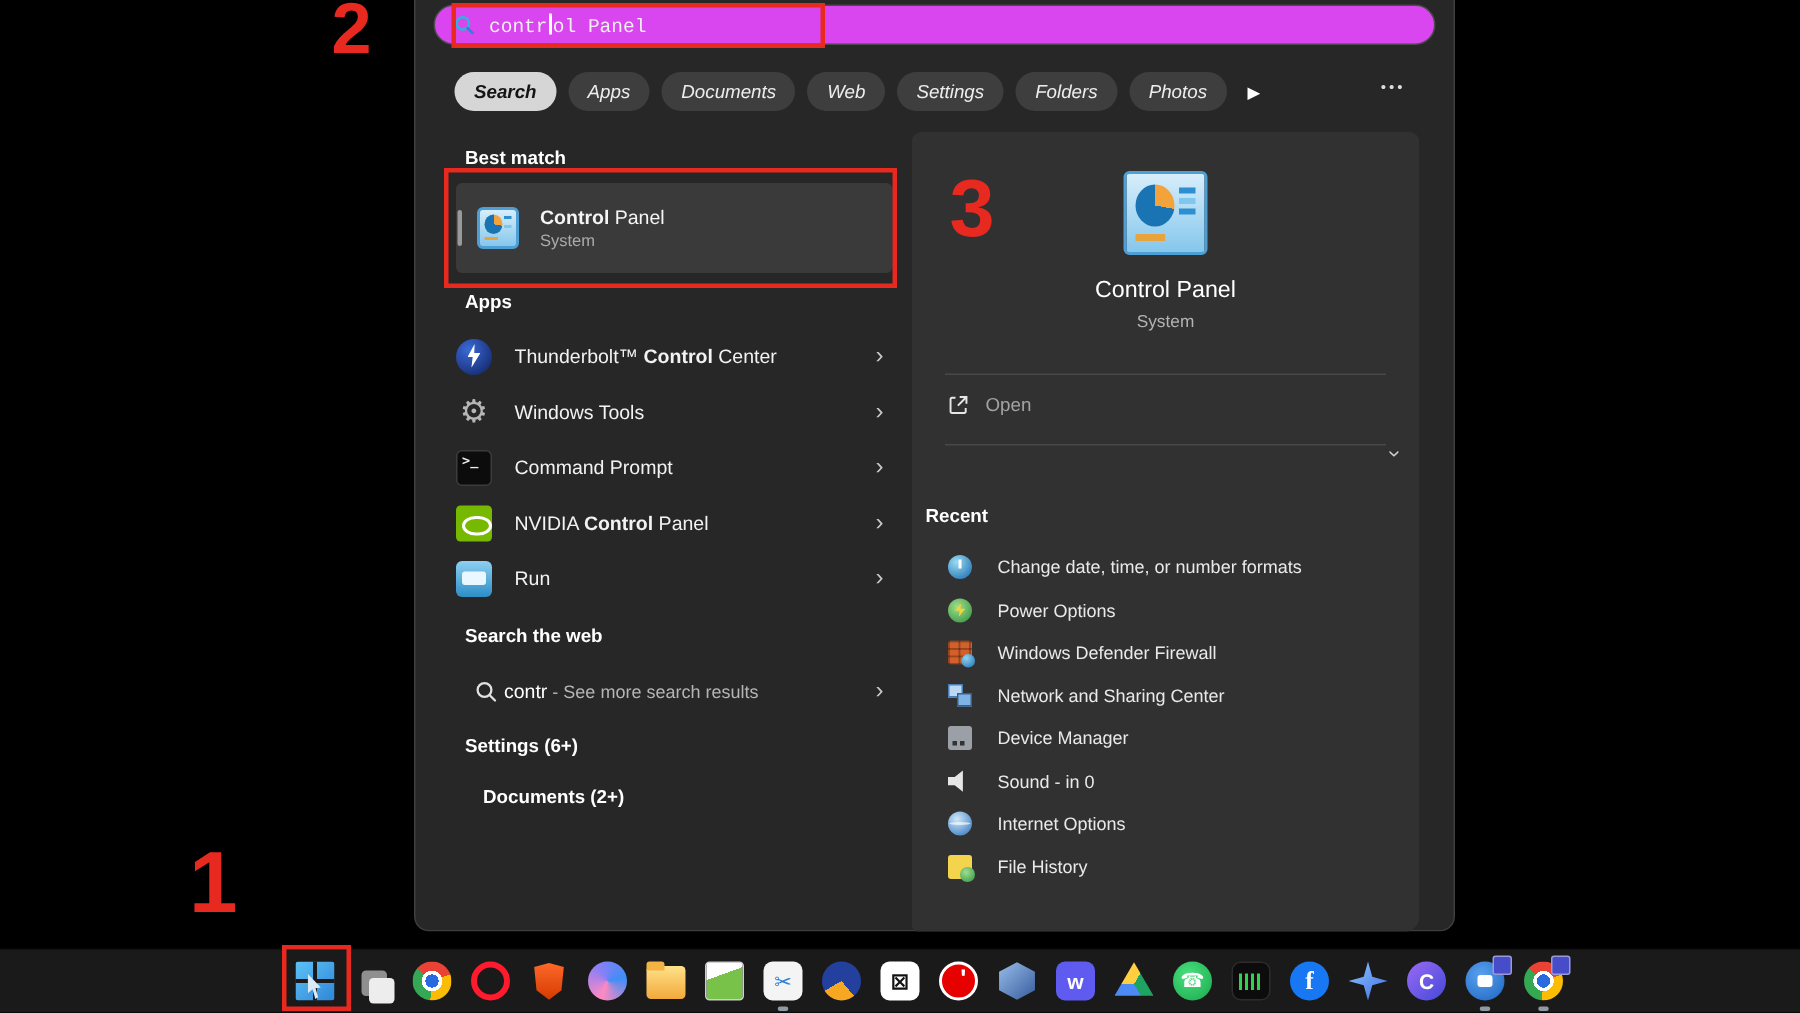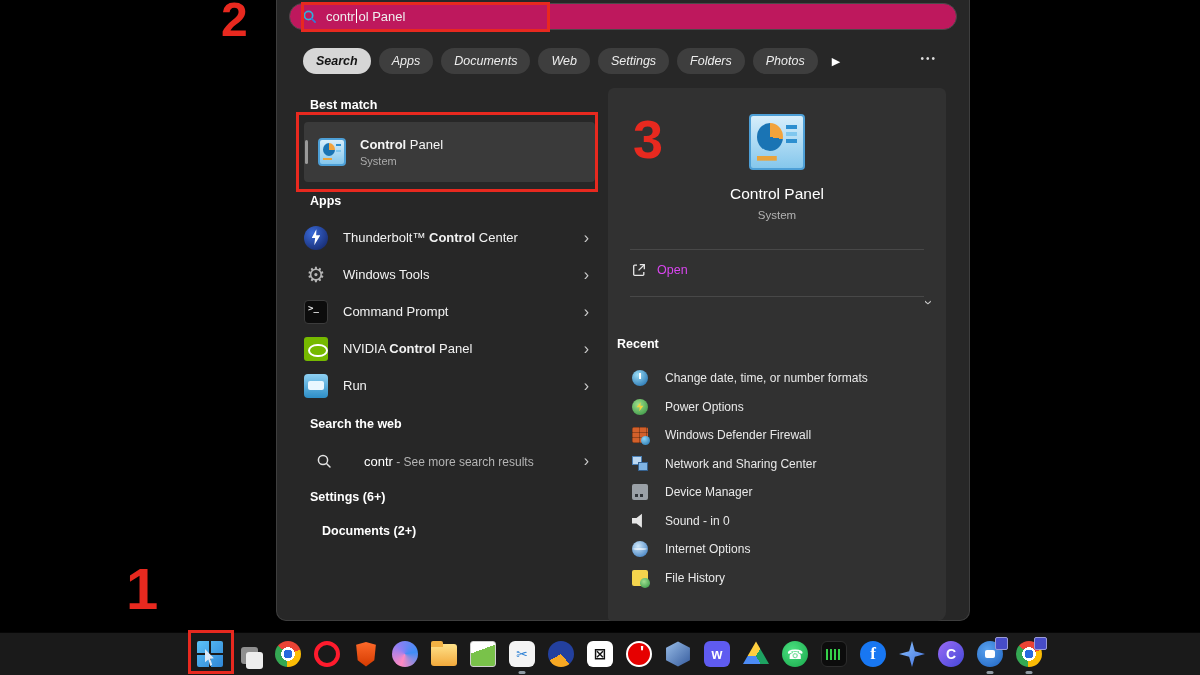--- a/index.html
+++ b/index.html
@@ -2,23 +2,23 @@
 <html style="--red: #e8291f; --panel: #272727; --panel-right: #313131; --row: #3a3a3a; --pill-active: #d6d6d6; --taskbar: #1a1a1a;"><head>
 <meta charset="utf-8">
 <style>
   html,body{margin:0;padding:0;background:#000;}
   .stage{position:relative;width:1200px;height:675px;background:#000;overflow:hidden;
          font-family:"Liberation Sans","DejaVu Sans",sans-serif;color:#ececec;}
 
   
   .flyout{position:absolute;left:276px;top:0;width:694px;height:621px;background:var(--panel,#272727);
           border:1px solid #3e3e3e;border-top:none;border-radius:0 0 10px 10px;box-sizing:border-box;}
-  .searchbox{position:absolute;left:12px;top:3px;width:668px;height:27px;background:#be185d;
+  .searchbox{position:absolute;left:12px;top:3px;width:668px;height:27px;background:#d946ef;
              border:1px solid #4a4a4a;border-radius:14px;display:flex;align-items:center;
-             padding:0 12px;gap:9px;box-sizing:border-box;font-size:13px;color:#efefef;}
+             padding:0 12px;gap:9px;box-sizing:border-box;font-size:13px;color:#efefef;font-family:Liberation Mono, monospace;}
   .caret{display:inline-block;width:1.5px;height:14px;background:#fff;vertical-align:-2px;margin:0 1px;}
   .pills{position:absolute;left:26px;top:48px;display:flex;gap:8px;align-items:center;}
   .pill{height:26px;padding:0 13px;border-radius:13px;background:#3e3e3e;color:#ededed;
         font-size:12.5px;display:flex;align-items:center;white-space:nowrap;font-style:italic;}
   .pill.active{background:var(--pill-active,#d6d6d6);color:#141414;font-weight:700;}
   .pill-arrow{color:#fff;font-size:11px;margin-left:6px;}
   .dots{position:absolute;right:32px;top:53px;color:#dcdcdc;font-size:10px;letter-spacing:2px;}
 
   
   .h1{position:absolute;font-size:12.5px;font-weight:700;color:#fff;}
@@ -27,32 +27,32 @@
   .bm-pipe{position:absolute;left:1px;top:50%;transform:translateY(-50%);width:3px;height:24px;
            background:#9a9a9a;border-radius:2px;}
   .bm-title{font-size:13px;color:#f5f5f5;}
   .bm-sub{font-size:11px;color:#ababab;margin-top:3px;}
   .list{position:absolute;}
   .lrow{display:flex;align-items:center;height:37px;gap:15px;padding:0 8px 0 12px;}
   .llabel{font-size:13px;color:#f2f2f2;white-space:nowrap;}
   .llabel b,.bm-title b{font-weight:700;}
   .chev{margin-left:auto;color:#c9c9c9;font-size:16px;line-height:1;}
   .web-row{position:absolute;left:27px;top:443px;width:293px;height:36px;display:flex;align-items:center;
-           gap:32px;padding:0 8px 0 12px;box-sizing:border-box;}
+           gap:4px;padding:0 8px 0 12px;box-sizing:border-box;}
   .web-q{font-size:13px;color:#fff;}
   .web-sfx{font-size:12px;color:#b5b5b5;}
 
   
   .rightcol{position:absolute;left:331px;top:88px;width:338px;height:533px;background:var(--panel-right,#313131);
             border-radius:6px 6px 9px 4px;overflow:hidden;}
   .cp-big{margin:26px auto 0;}
   .r-title{text-align:center;margin-top:15px;font-size:15.5px;color:#fff;}
   .r-sub{text-align:center;margin-top:6px;font-size:11.5px;color:#b3b3b3;}
   .rdiv{position:absolute;left:22px;right:22px;height:1px;background:#484848;}
-  .open-row{position:absolute;left:24px;top:175px;display:flex;align-items:center;gap:11px;font-size:12.5px;color:#d946ef;}
+  .open-row{position:absolute;left:24px;top:175px;display:flex;align-items:center;gap:11px;font-size:12.5px;color:#a3a3a3;}
   .chev-down{position:absolute;right:14px;top:206px;color:#d0d0d0;font-size:15px;transform:rotate(90deg);}
   .rrow{display:flex;align-items:center;height:28.5px;}
   .rlabel{font-size:12px;color:#e9e9e9;margin-left:17px;white-space:nowrap;}
 
   
   .taskbar{position:absolute;left:0;top:632px;width:1200px;height:43px;background:var(--taskbar,#1a1a1a);
            border-top:1px solid #060606;display:flex;align-items:center;gap:13px;padding-left:197px;box-sizing:border-box;}
   .tb-item{position:relative;width:26px;height:26px;display:flex;align-items:center;justify-content:center;flex:none;}
   .tb-item.running::after{content:"";position:absolute;left:50%;bottom:-7px;transform:translateX(-50%);
            width:7px;height:3px;border-radius:2px;background:#8f9aa3;}

